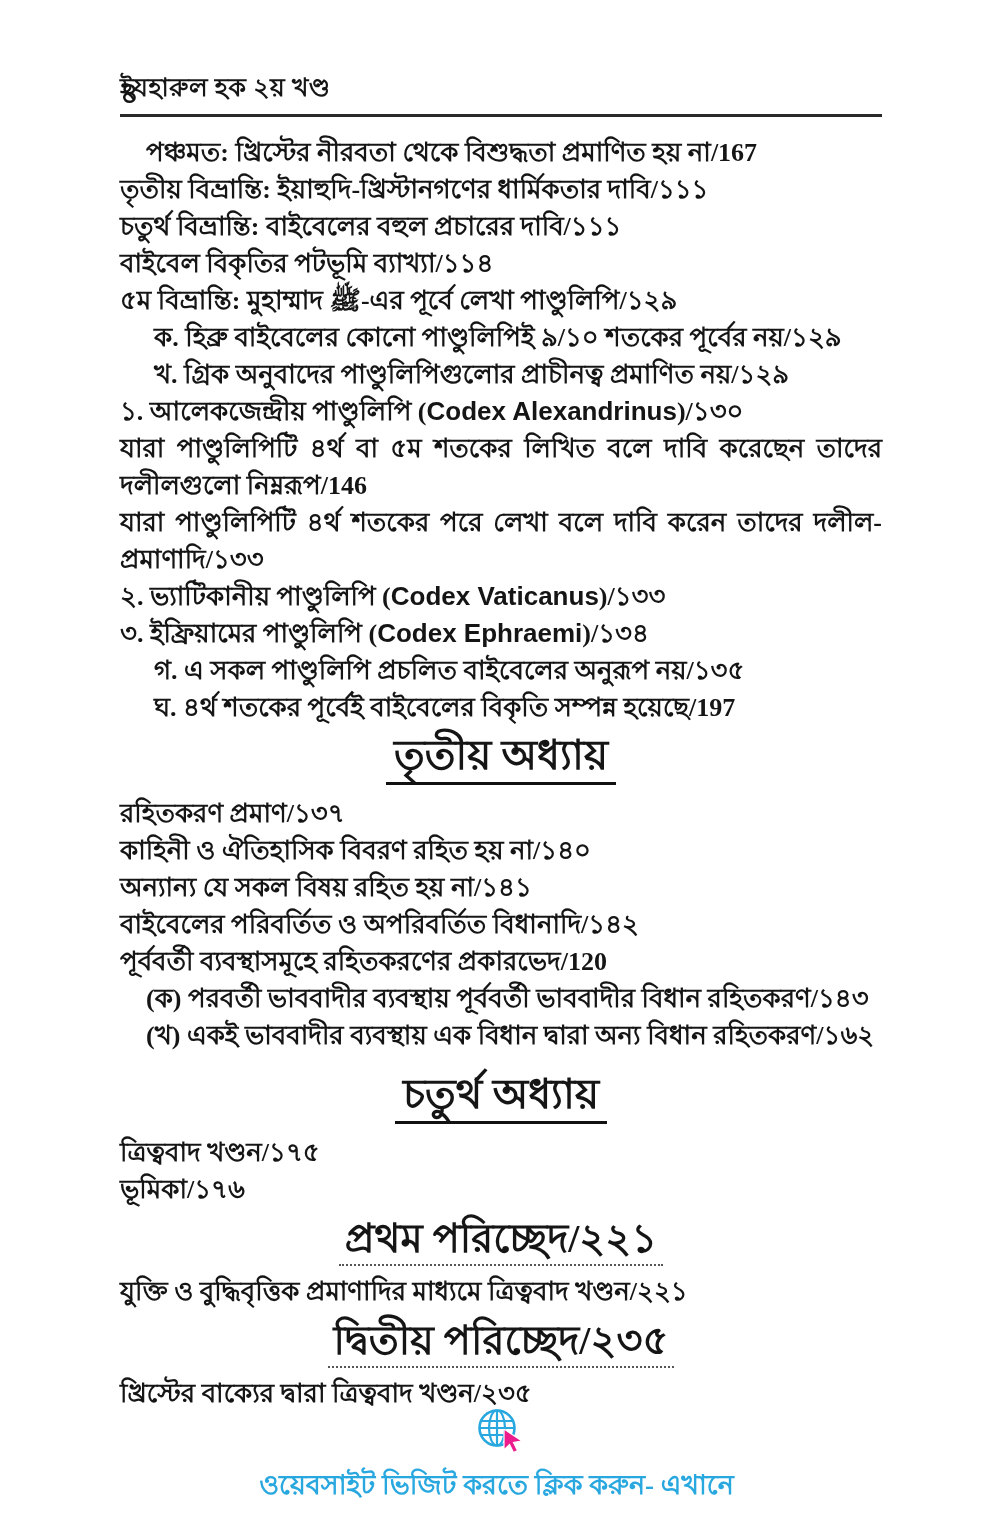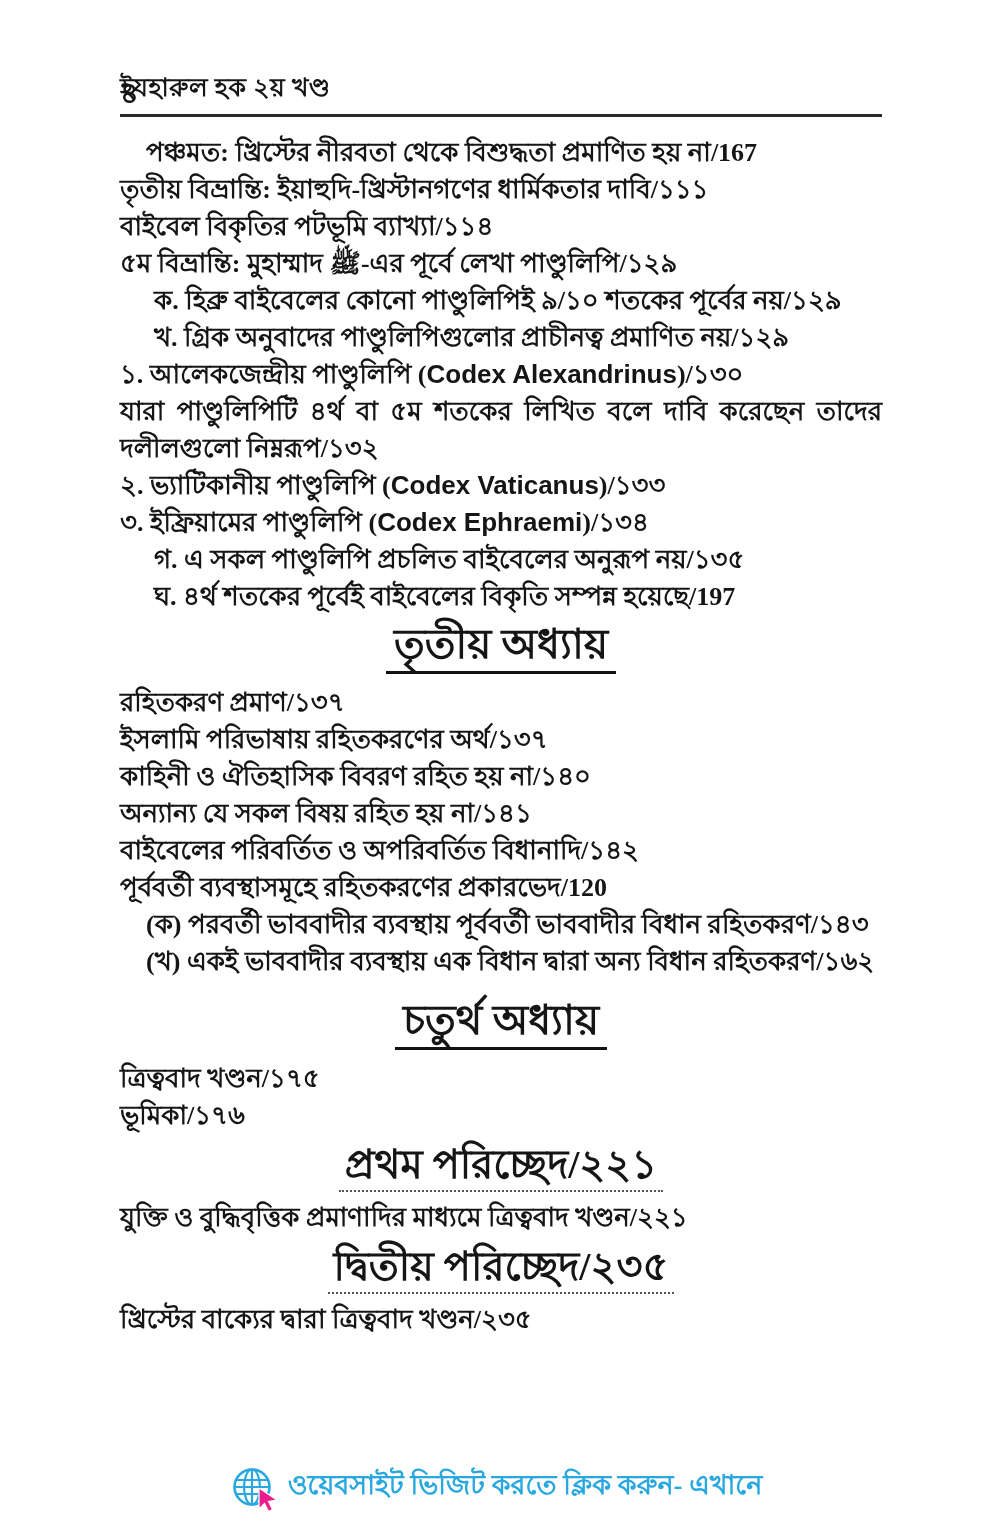--- a/index.html
+++ b/index.html
@@ -80,20 +80,21 @@
   }
   
   .footer-link{
     position:absolute;
     left:0;right:0;
     bottom:22px;
     display:flex;
     align-items:center;
     justify-content:center;
     gap:15px;
+    flex-direction:column;
   }
   .globe-wrap{position:relative;width:42px;height:42px;flex:0 0 auto;}
   .globe-wrap svg{display:block;}
   .cursor-overlay{
     position:absolute;
     right:-6px;bottom:-4px;
   }
   .link-text{
     font-size:27px;
     font-weight:600;
@@ -110,42 +111,43 @@
     <div class="page-header">
       <span class="page-num">৪</span>
       <div class="book-title">ইযহারুল হক ২য় খণ্ড</div>
     </div>
     <hr class="header-rule">
 
     <div class="toc">
 
       <p class="toc-line ind1">পঞ্চমত: খ্রিস্টের নীরবতা থেকে বিশুদ্ধতা প্রমাণিত হয় না/167</p>
       <p class="toc-line">তৃতীয় বিভ্রান্তি: ইয়াহুদি-খ্রিস্টানগণের ধার্মিকতার দাবি/১১১</p>
+      <p class="toc-line">চতুর্থ বিভ্রান্তি: বাইবেলের বহুল প্রচারের দাবি/১১১</p>
       <p class="toc-line">বাইবেল বিকৃতির পটভূমি ব্যাখ্যা/১১৪</p>
       <p class="toc-line">৫ম বিভ্রান্তি: মুহাম্মাদ ﷺ-এর পূর্বে লেখা পাণ্ডুলিপি/১২৯</p>
       <p class="toc-line ind2">ক. হিব্রু বাইবেলের কোনো পাণ্ডুলিপিই ৯/১০ শতকের পূর্বের নয়/১২৯</p>
       <p class="toc-line ind2">খ. গ্রিক অনুবাদের পাণ্ডুলিপিগুলোর প্রাচীনত্ব প্রমাণিত নয়/১২৯</p>
 
       <p class="toc-line"><span>১. আলেকজেন্দ্রীয় পাণ্ডুলিপি (</span><span class="latin">Codex Alexandrinus</span><span>)/১৩০</span></p>
 
-      <p class="toc-line wrap">যারা পাণ্ডুলিপিটি ৪র্থ বা ৫ম শতকের লিখিত বলে দাবি করেছেন তাদের দলীলগুলো নিম্নরূপ/১৩২</p>
+      <p class="toc-line wrap">যারা পাণ্ডুলিপিটি ৪র্থ বা ৫ম শতকের লিখিত বলে দাবি করেছেন তাদের দলীলগুলো নিম্নরূপ/146</p>
+      <p class="toc-line wrap">যারা পাণ্ডুলিপিটি ৪র্থ শতকের পরে লেখা বলে দাবি করেন তাদের দলীল-প্রমাণাদি/১৩৩</p>
 
       <p class="toc-line"><span>২. ভ্যাটিকানীয় পাণ্ডুলিপি (</span><span class="latin">Codex Vaticanus</span><span>)/১৩৩</span></p>
 
       <p class="toc-line"><span>৩. ইফ্রিয়ামের পাণ্ডুলিপি (</span><span class="latin">Codex Ephraemi</span><span>)/১৩৪</span></p>
 
       <p class="toc-line ind2">গ. এ সকল পাণ্ডুলিপি প্রচলিত বাইবেলের অনুরূপ নয়/১৩৫</p>
       <p class="toc-line ind2">ঘ. ৪র্থ শতকের পূর্বেই বাইবেলের বিকৃতি সম্পন্ন হয়েছে/197</p>
 
       <div class="chapter-heading-wrap">
         <span class="chapter-heading">তৃতীয় অধ্যায়</span>
       </div>
 
       <p class="toc-line">রহিতকরণ প্রমাণ/১৩৭</p>
-      <p class="toc-line">ইসলামি পরিভাষায় রহিতকরণের অর্থ/১৩৭</p>
       <p class="toc-line">কাহিনী ও ঐতিহাসিক বিবরণ রহিত হয় না/১৪০</p>
       <p class="toc-line">অন্যান্য যে সকল বিষয় রহিত হয় না/১৪১</p>
       <p class="toc-line">বাইবেলের পরিবর্তিত ও অপরিবর্তিত বিধানাদি/১৪২</p>
       <p class="toc-line">পূর্ববর্তী ব্যবস্থাসমূহে রহিতকরণের প্রকারভেদ/120</p>
       <p class="toc-line ind1">(ক) পরবর্তী ভাববাদীর ব্যবস্থায় পূর্ববর্তী ভাববাদীর বিধান রহিতকরণ/১৪৩</p>
       <p class="toc-line ind1">(খ) একই ভাববাদীর ব্যবস্থায় এক বিধান দ্বারা অন্য বিধান রহিতকরণ/১৬২</p>
 
       <div class="chapter-heading-wrap" style="margin-top:20px;">
         <span class="chapter-heading">চতুর্থ অধ্যায়</span>
       </div>

